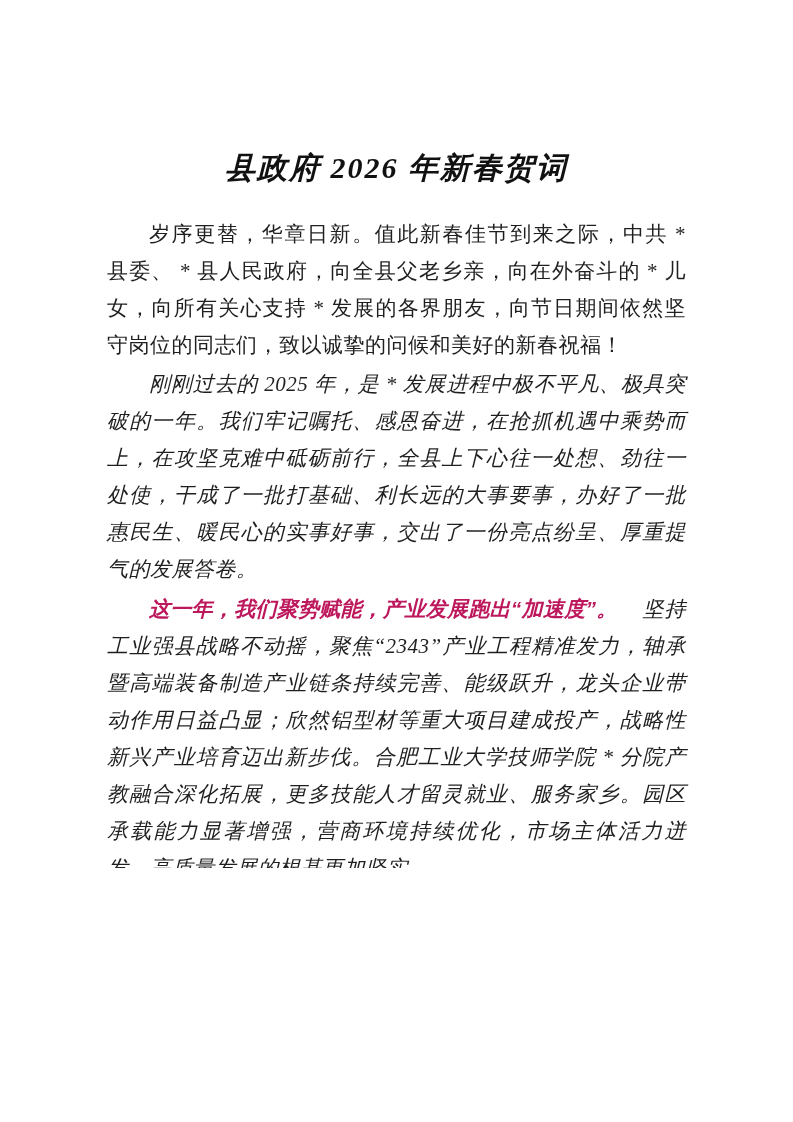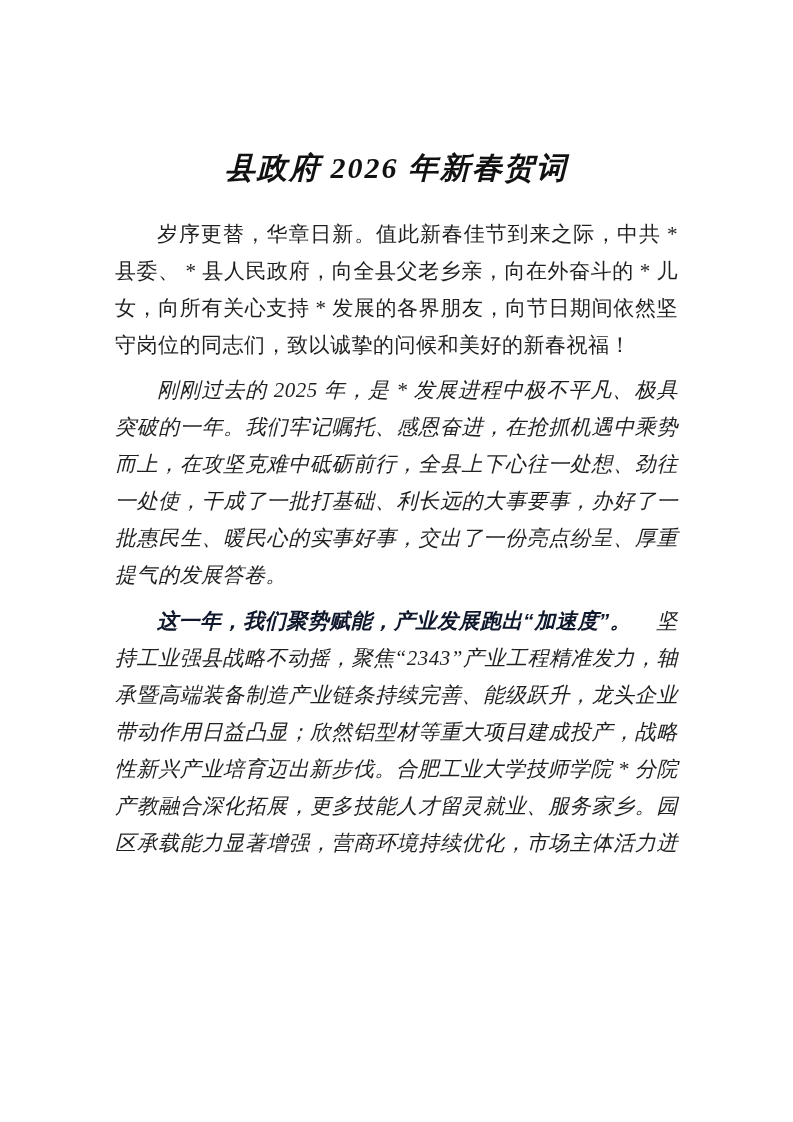--- a/index.html
+++ b/index.html
@@ -26,36 +26,36 @@
     text-align: center;
     font-size: 30px;
     line-height: 42px;
     font-weight: bold;
     font-style: italic;            
     letter-spacing: 2px;
     color: #111111;
     font-family: "Liberation Serif", "DejaVu Serif", serif;
   }
   .para {
-    margin: 8px;
+    margin: 0;
     font-size: 21px;
     line-height: 37px;
     color: #1f1f1f;
     text-align: justify;
     text-indent: 2em;
     letter-spacing: 0.5px;
   }
   .para + .para {
     margin-top: 2px;
     font-style: italic;
   }
   .lead {
     font-family: "Liberation Sans", "DejaVu Sans", sans-serif;
     font-weight: bold;
-    color: #0f172a;
+    color: #be185d;
     margin-right: 1.2em;
     letter-spacing: 0;
   }
   .page-number {
     position: absolute;
     top: 1006px;
     right: 108px;
     font-size: 19px;
     letter-spacing: 3px;
     color: #3c3c3c;

